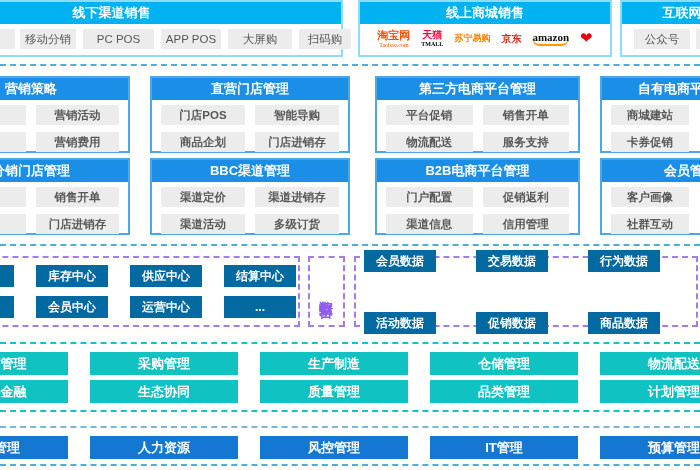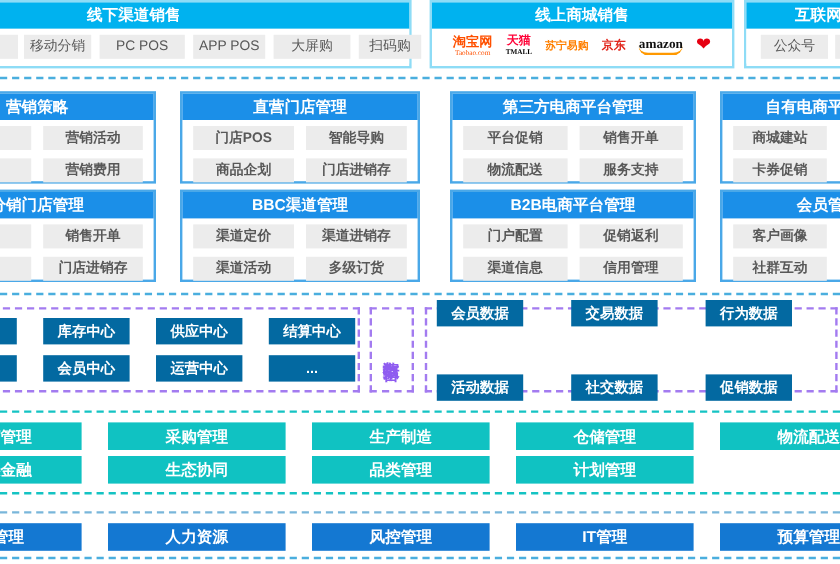--- a/index.html
+++ b/index.html
@@ -198,37 +198,37 @@
   </div>
 
   <div class="v-label" style="left:308px;width:37px;">数据中台</div>
 
   <div class="p-box" style="left:354px;width:344px;grid-template-columns:repeat(4,72px);grid-gap:9px 14px;gap:40px;">
     <div class="pu-item">会员数据</div>
     <div class="pu-item">交易数据</div>
     <div class="pu-item">行为数据</div>
     <div class="pu-item">采购数据</div>
     <div class="pu-item">活动数据</div>
-    <div class="pu-item">社交数据</div>
     <div class="pu-item">促销数据</div>
     <div class="pu-item">商品数据</div>
   </div>
 
   <div class="dash teal" style="top:342px;"></div>
 
   <div class="row teal" style="top:352px;">
     <div class="cell">供应商管理</div>
     <div class="cell">采购管理</div>
     <div class="cell">生产制造</div>
     <div class="cell">仓储管理</div>
     <div class="cell">物流配送</div>
   </div>
   <div class="row teal" style="top:380px;">
     <div class="cell">供应链金融</div>
     <div class="cell">生态协同</div>
+    <div class="cell">质量管理</div>
     <div class="cell">品类管理</div>
     <div class="cell">计划管理</div>
   </div>
 
   <div class="dash teal" style="top:410px;"></div>
   <div class="dash soft" style="top:426px;"></div>
 
   <div class="row blue" style="top:436px;">
     <div class="cell">财务管理</div>
     <div class="cell">人力资源</div>

